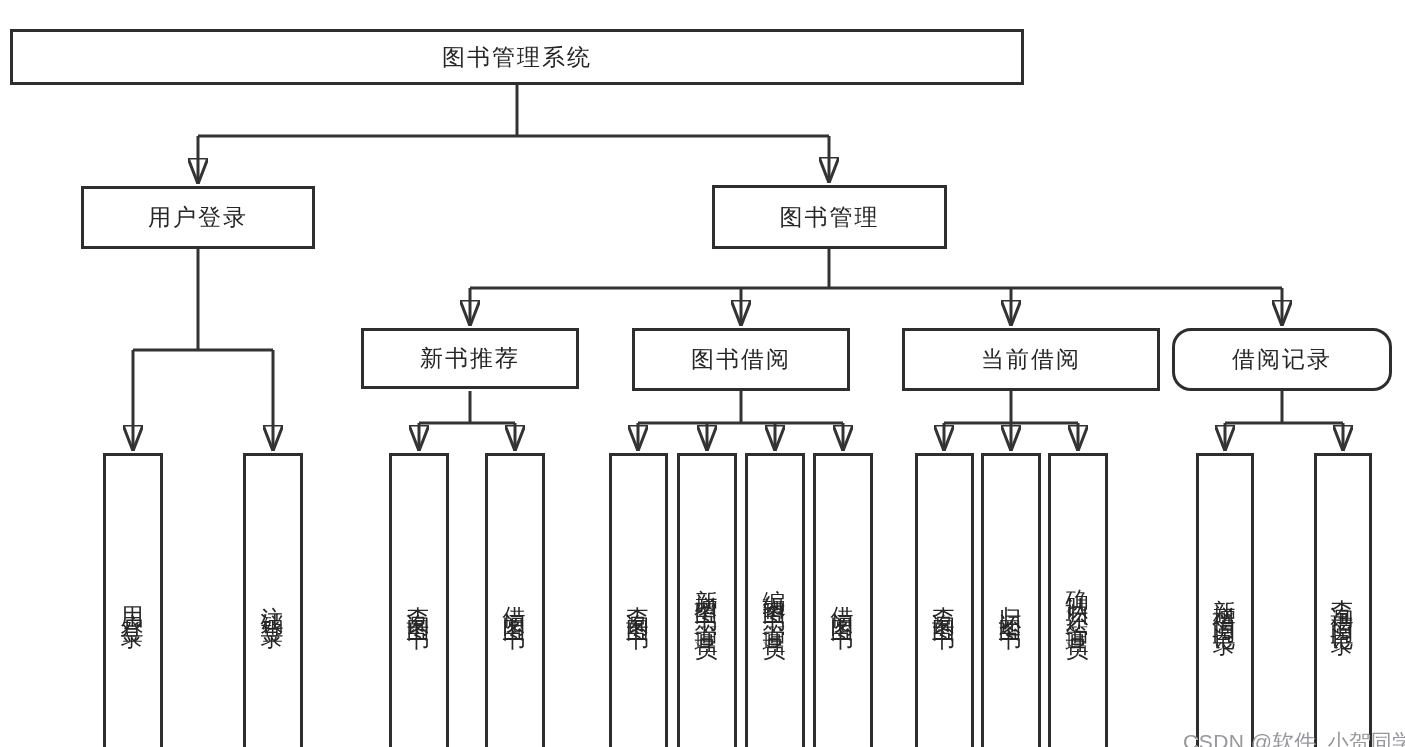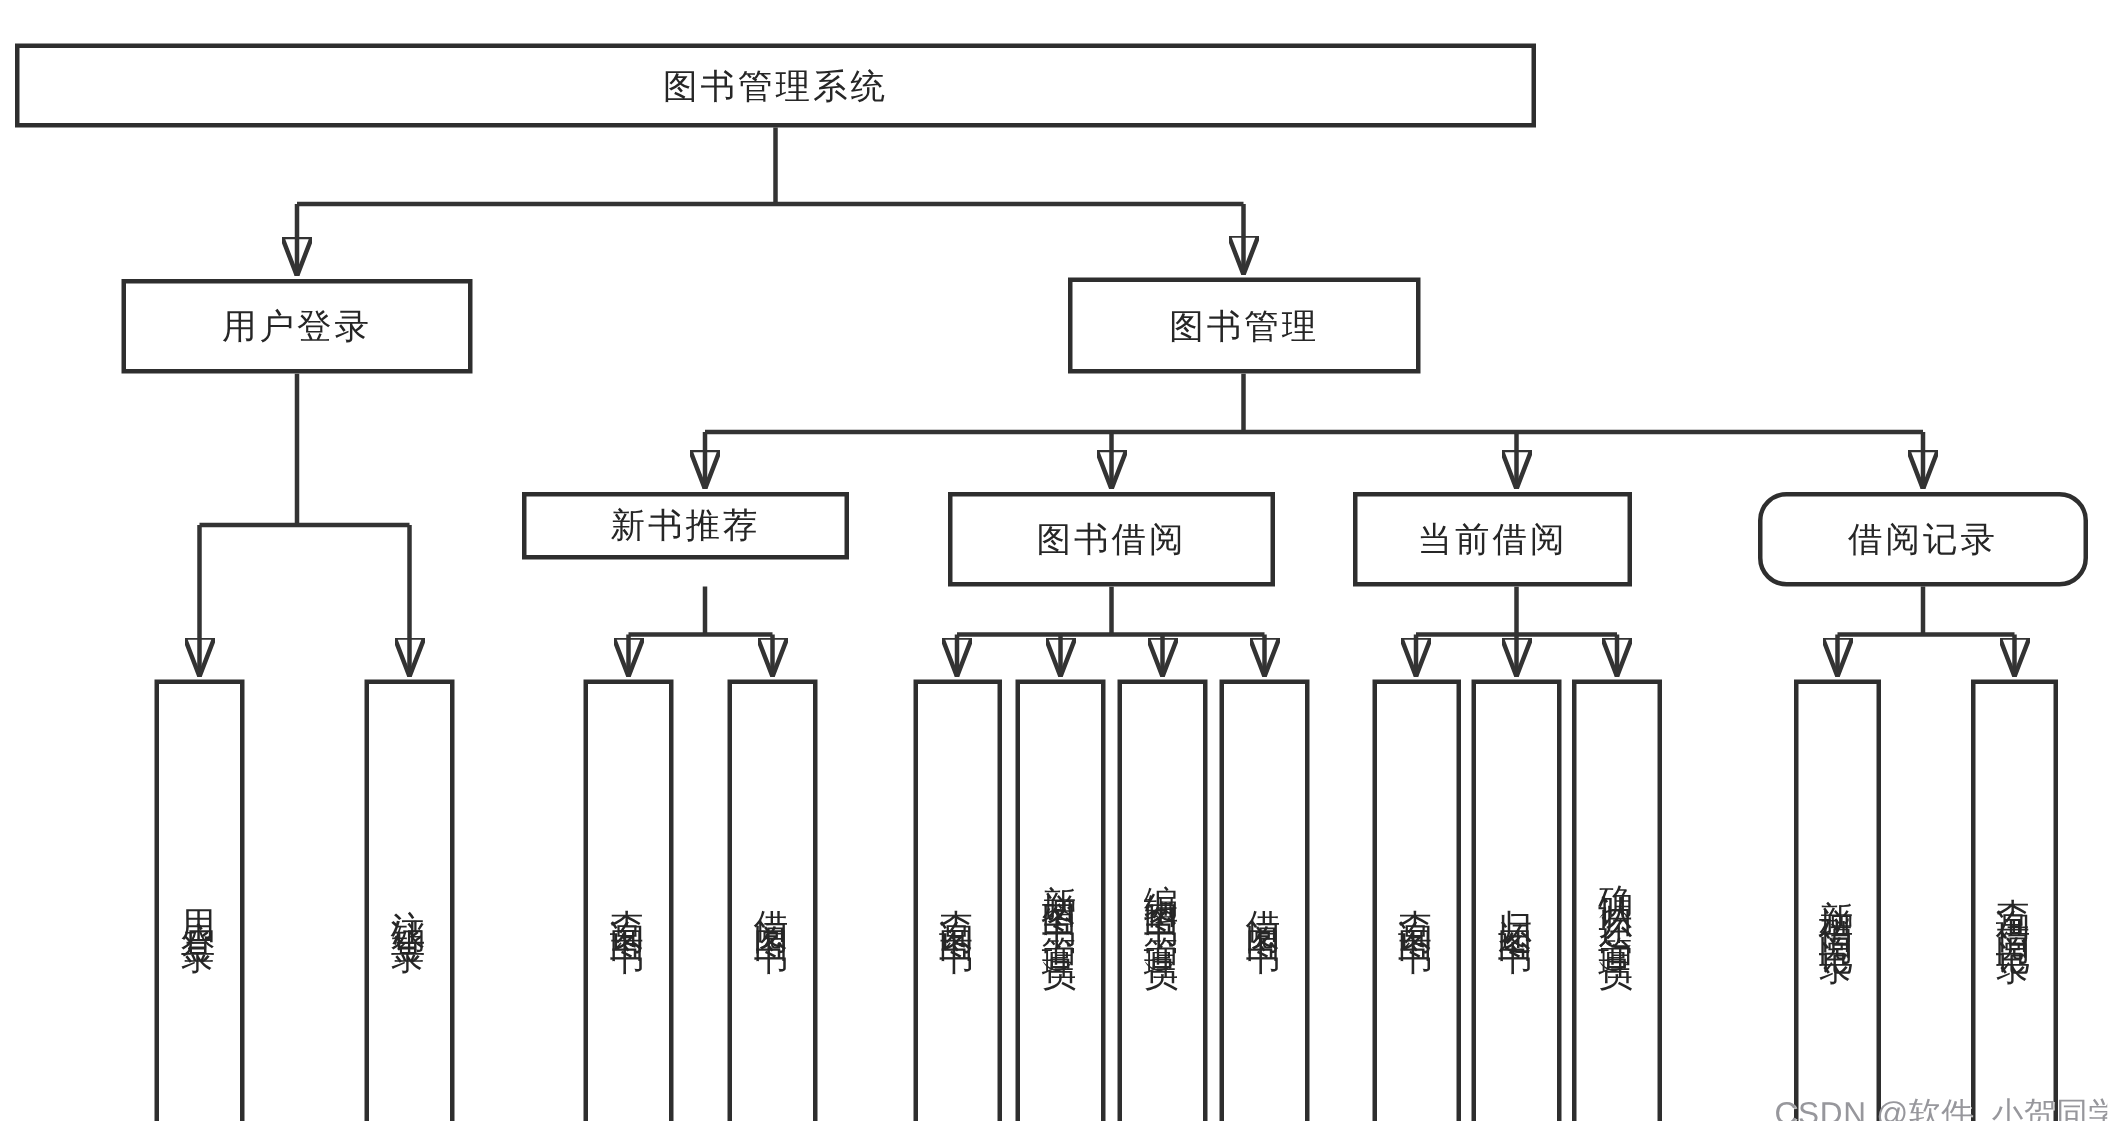--- a/index.html
+++ b/index.html
@@ -129,27 +129,27 @@
     <span>图书管理系统</span>
   </div>
 
   <div class="node" style="left:81px;top:170px;width:234px;height:63px;">
     <span>用户登录</span>
   </div>
   <div class="node" style="left:712px;top:169px;width:235px;height:64px;">
     <span>图书管理</span>
   </div>
 
-  <div class="node" style="left:348px;top:312px;width:218px;height:45px;">
+  <div class="node" style="left:361px;top:312px;width:218px;height:61px;">
     <span>新书推荐</span>
   </div>
   <div class="node" style="left:632px;top:312px;width:218px;height:63px;">
     <span>图书借阅</span>
   </div>
-  <div class="node" style="left:902px;top:312px;width:186px;height:63px;">
+  <div class="node" style="left:902px;top:312px;width:258px;height:63px;">
     <span>当前借阅</span>
   </div>
   <div class="node" style="left:1172px;top:312px;width:220px;height:63px;border-radius:19px;">
     <span>借阅记录</span>
   </div>
 
   <div class="leaf" style="left:103px;top:437px;width:60px;height:298px;">
     <span class="vtext">用户登录</span>
   </div>
   <div class="leaf" style="left:243px;top:437px;width:60px;height:298px;">

